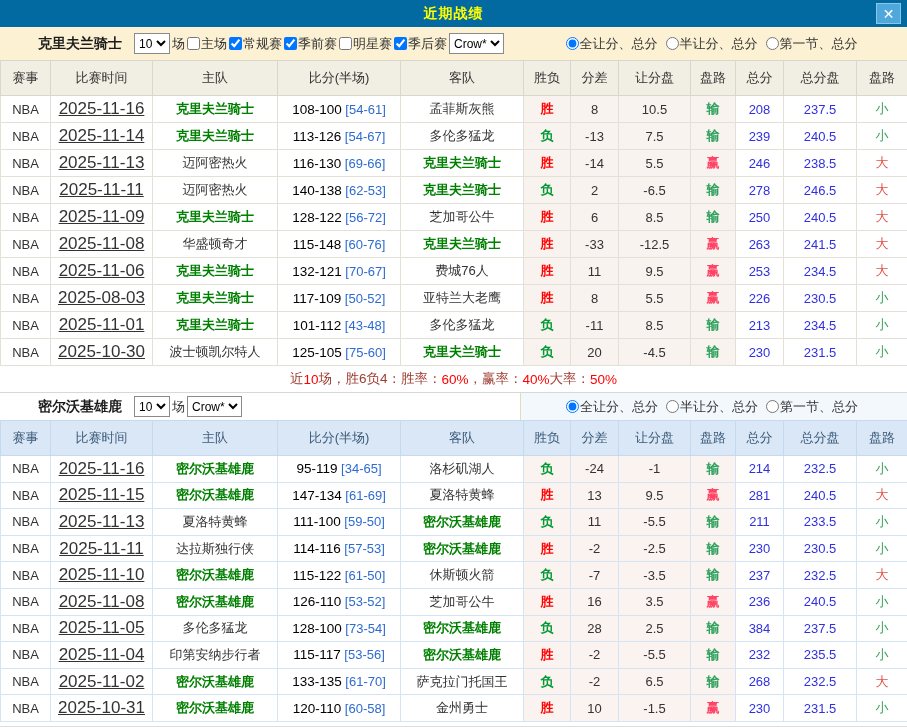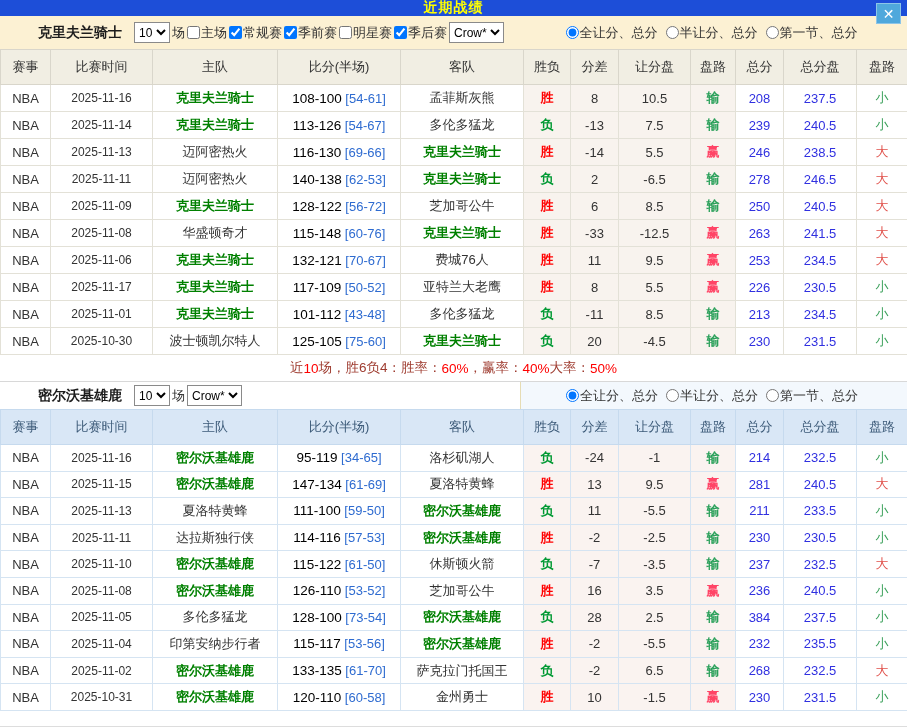--- a/index.html
+++ b/index.html
@@ -3,21 +3,21 @@
 <meta charset="utf-8">
 <style>
   * { box-sizing: border-box; }
   html,body { margin:0; padding:0; background:#fff; }
   .window {
     width:907px; height:727px; overflow:hidden; position:relative;
     font-family:"Liberation Sans","DejaVu Sans",sans-serif; background:#fff;
     border-bottom:1px solid #ddd;
   }
   
-  .titlebar { height:16px; background:#1d4ed8; display:flex; align-items:center; justify-content:center; position:relative; }
+  .titlebar { height:27px; background:#0369a1; display:flex; align-items:center; justify-content:center; position:relative; }
   .title { color:#ffff00; font-weight:bold; font-size:14px; letter-spacing:1px; }
   .close-btn { position:absolute; right:6px; top:3px; width:25px; height:21px;
     background:#4fa8dc; border:1px solid #8cc5e8; color:#fff; font-weight:bold; font-size:14px;
     display:flex; align-items:center; justify-content:center; cursor:pointer; }
   
   .filter-bar { display:flex; align-items:stretch; }
   .fb1 { height:33px; background:#fcf1d3; }
   .fb2 { height:28px; background:#ffffff; border-top:1px solid #d8d8d8; }
   .fb-left { display:flex; align-items:center; width:520px; flex:0 0 auto; }
   .team-name { font-weight:bold; font-size:14px; color:#1c1c1c; margin:0 10px 0 38px; white-space:nowrap; }
@@ -31,21 +31,21 @@
   table { border-collapse:collapse; table-layout:fixed; width:907px; }
   th { font-weight:normal; font-size:13px; padding:8px; text-align:center; white-space:nowrap; overflow:hidden; }
   td { font-size:13px; color:#333; padding:0; text-align:center; white-space:nowrap; overflow:hidden; }
   .t1 th { background:#f1eee3; color:#333; border:1px solid #d9d6cb; height:27px; }
   .t1 td { border:1px solid #e3e1d7; height:27px; }
   .t2 th { background:#d9e7f6; color:#3c5a78; border:1px solid #c6daee; height:26px; }
   .t2 td { border:1px solid #d5e4f2; height:26.6px; }
   
   .t1 td:nth-child(n+6):nth-child(-n+9) { background:#f8f3ee; }
   .t2 td:nth-child(n+6):nth-child(-n+9) { background:#faf3f0; }
-  .c-date { font-size:12px; }
+  .c-date { font-size:17px;text-decoration:underline; }
   .team { color:#008000; font-weight:bold; }
   .score { font-weight:normal; color:#000; font-size:13.5px; }
   .half { color:#2e6bd0; }
   .w-red  { color:#ff0000; font-weight:bold; }
   .w-green{ color:#009933; font-weight:bold; }
   .h-red  { color:#ff4466; font-weight:bold; }
   .h-green{ color:#2aa05a; font-weight:bold; }
   .o-red  { color:#e0504a; }
   .o-green{ color:#3aa05a; }
   .blue   { color:#3030e0; }
@@ -208,21 +208,21 @@
           <td class="w-red">胜</td>
           <td>11</td>
           <td>9.5</td>
           <td class="h-red">赢</td>
           <td class="blue">253</td>
           <td class="blue">234.5</td>
           <td class="o-red">大</td>
         </tr>
         <tr>
           <td>NBA</td>
-          <td class="c-date">2025-11-17</td>
+          <td class="c-date">2025-08-03</td>
           <td class="team">克里夫兰骑士</td>
           <td><span class="score">117-109</span><span class="half"> [50-52]</span></td>
           <td>亚特兰大老鹰</td>
           <td class="w-red">胜</td>
           <td>8</td>
           <td>5.5</td>
           <td class="h-red">赢</td>
           <td class="blue">226</td>
           <td class="blue">230.5</td>
           <td class="o-green">小</td>

